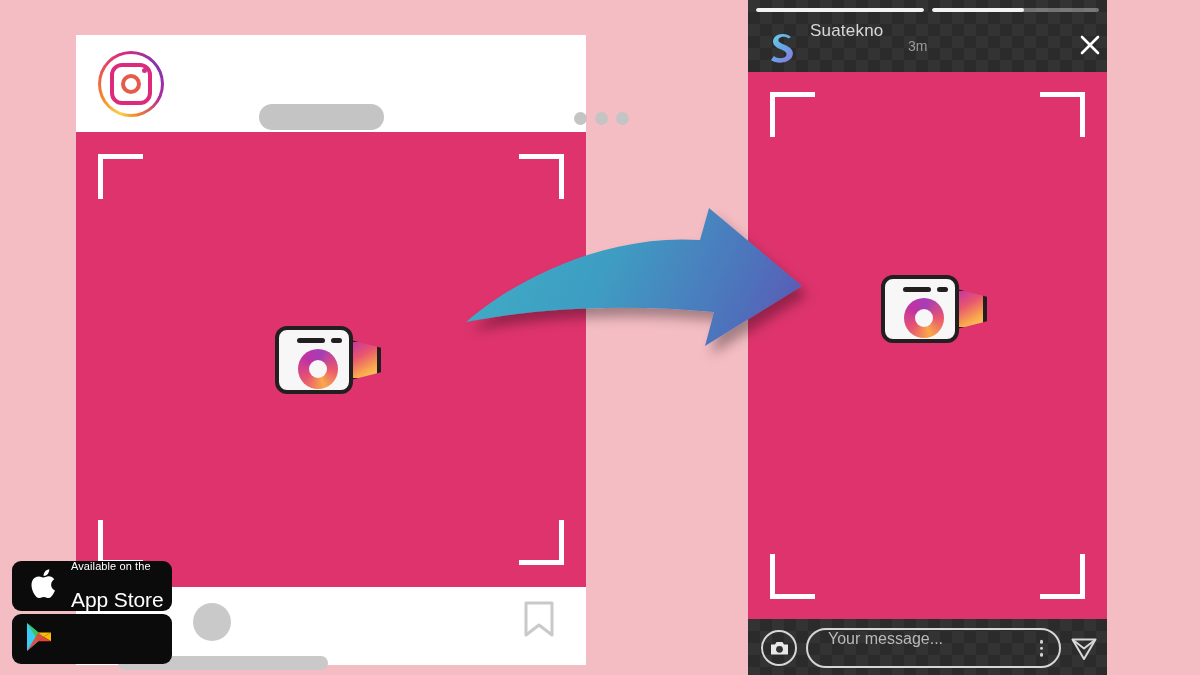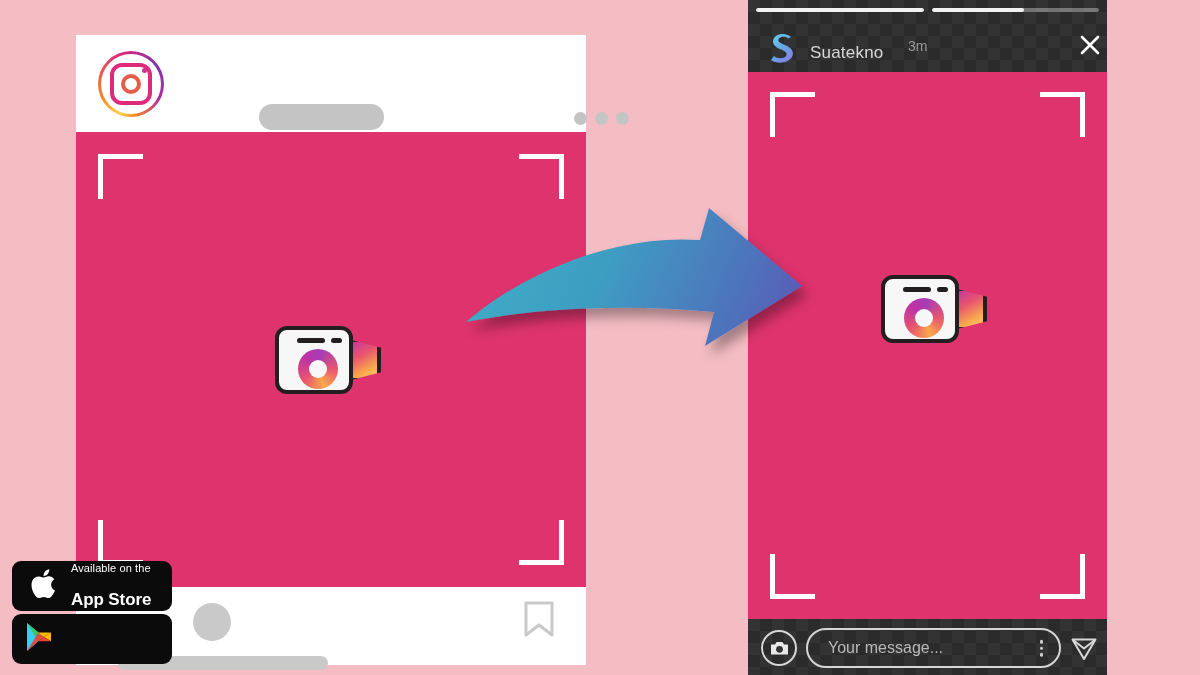--- a/index.html
+++ b/index.html
@@ -252,21 +252,21 @@
   }
 
   #story-logo {
     position: absolute;
     left: 16px; top: 28px;
     width: 38px; height: 38px;
   }
 
   #story-username {
     position: absolute;
-    left: 62px; top: 43px;
+    left: 62px; top: 21px;
     font-size: 17px;
     color: #D8D8D8;
     letter-spacing: 0.2px;
   }
   #story-time {
     position: absolute;
     left: 160px; top: 38px;
     font-size: 14px;
     color: #9A9A9A;
   }
@@ -298,21 +298,20 @@
     align-items: center;
     justify-content: center;
   }
   #story-msg-input {
     position: absolute;
     left: 58px; top: 9px;
     width: 255px; height: 40px;
     border: 2px solid #D6D6D6;
     border-radius: 20px;
     display: flex;
-    align-items: center;
   }
   #story-msg-placeholder {
     margin-left: 20px;
     font-size: 16px;
     color: #B9B9B9;
   }
   #story-msg-kebab {
     position: absolute;
     right: 16px; top: 50%;
     transform: translateY(-50%);
@@ -360,22 +359,22 @@
     display: block;
     font-size: 11px;
     letter-spacing: 0.1px;
   }
   .badge-small.caps {
     font-size: 10.5px;
     letter-spacing: 1.1px;
   }
   .badge-big {
     display: block;
-    font-size: 17px;
-    font-weight: 700;
+    font-size: 21px;
+    font-weight: 400;
     letter-spacing: -0.1px;
     margin-top: 16px;
   }
 </style>
 </head>
 <body>
 
 <div id="stage">
 
   <div id="post-card">

